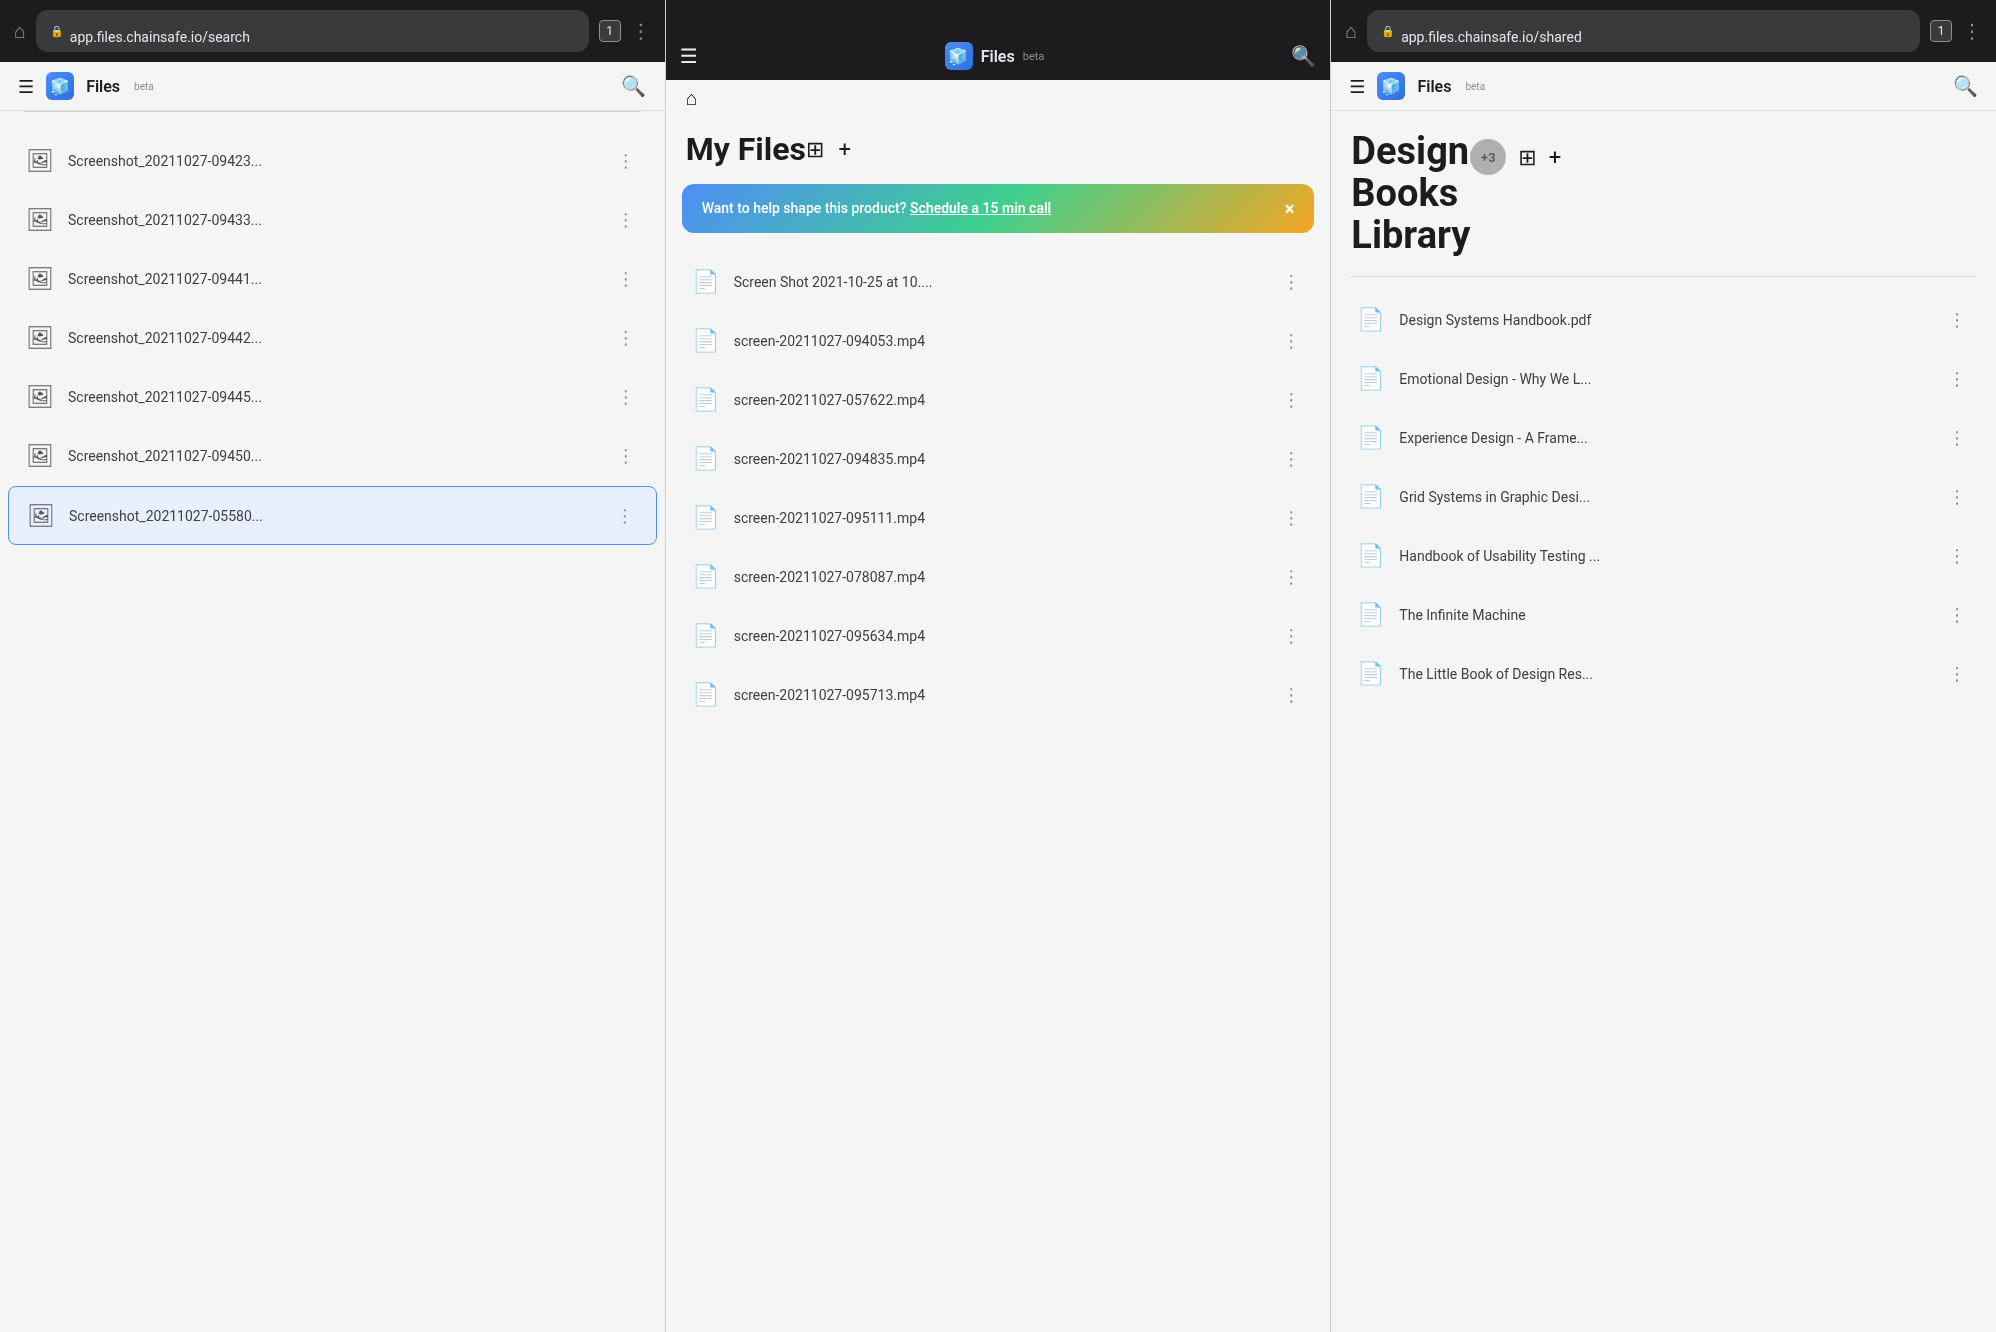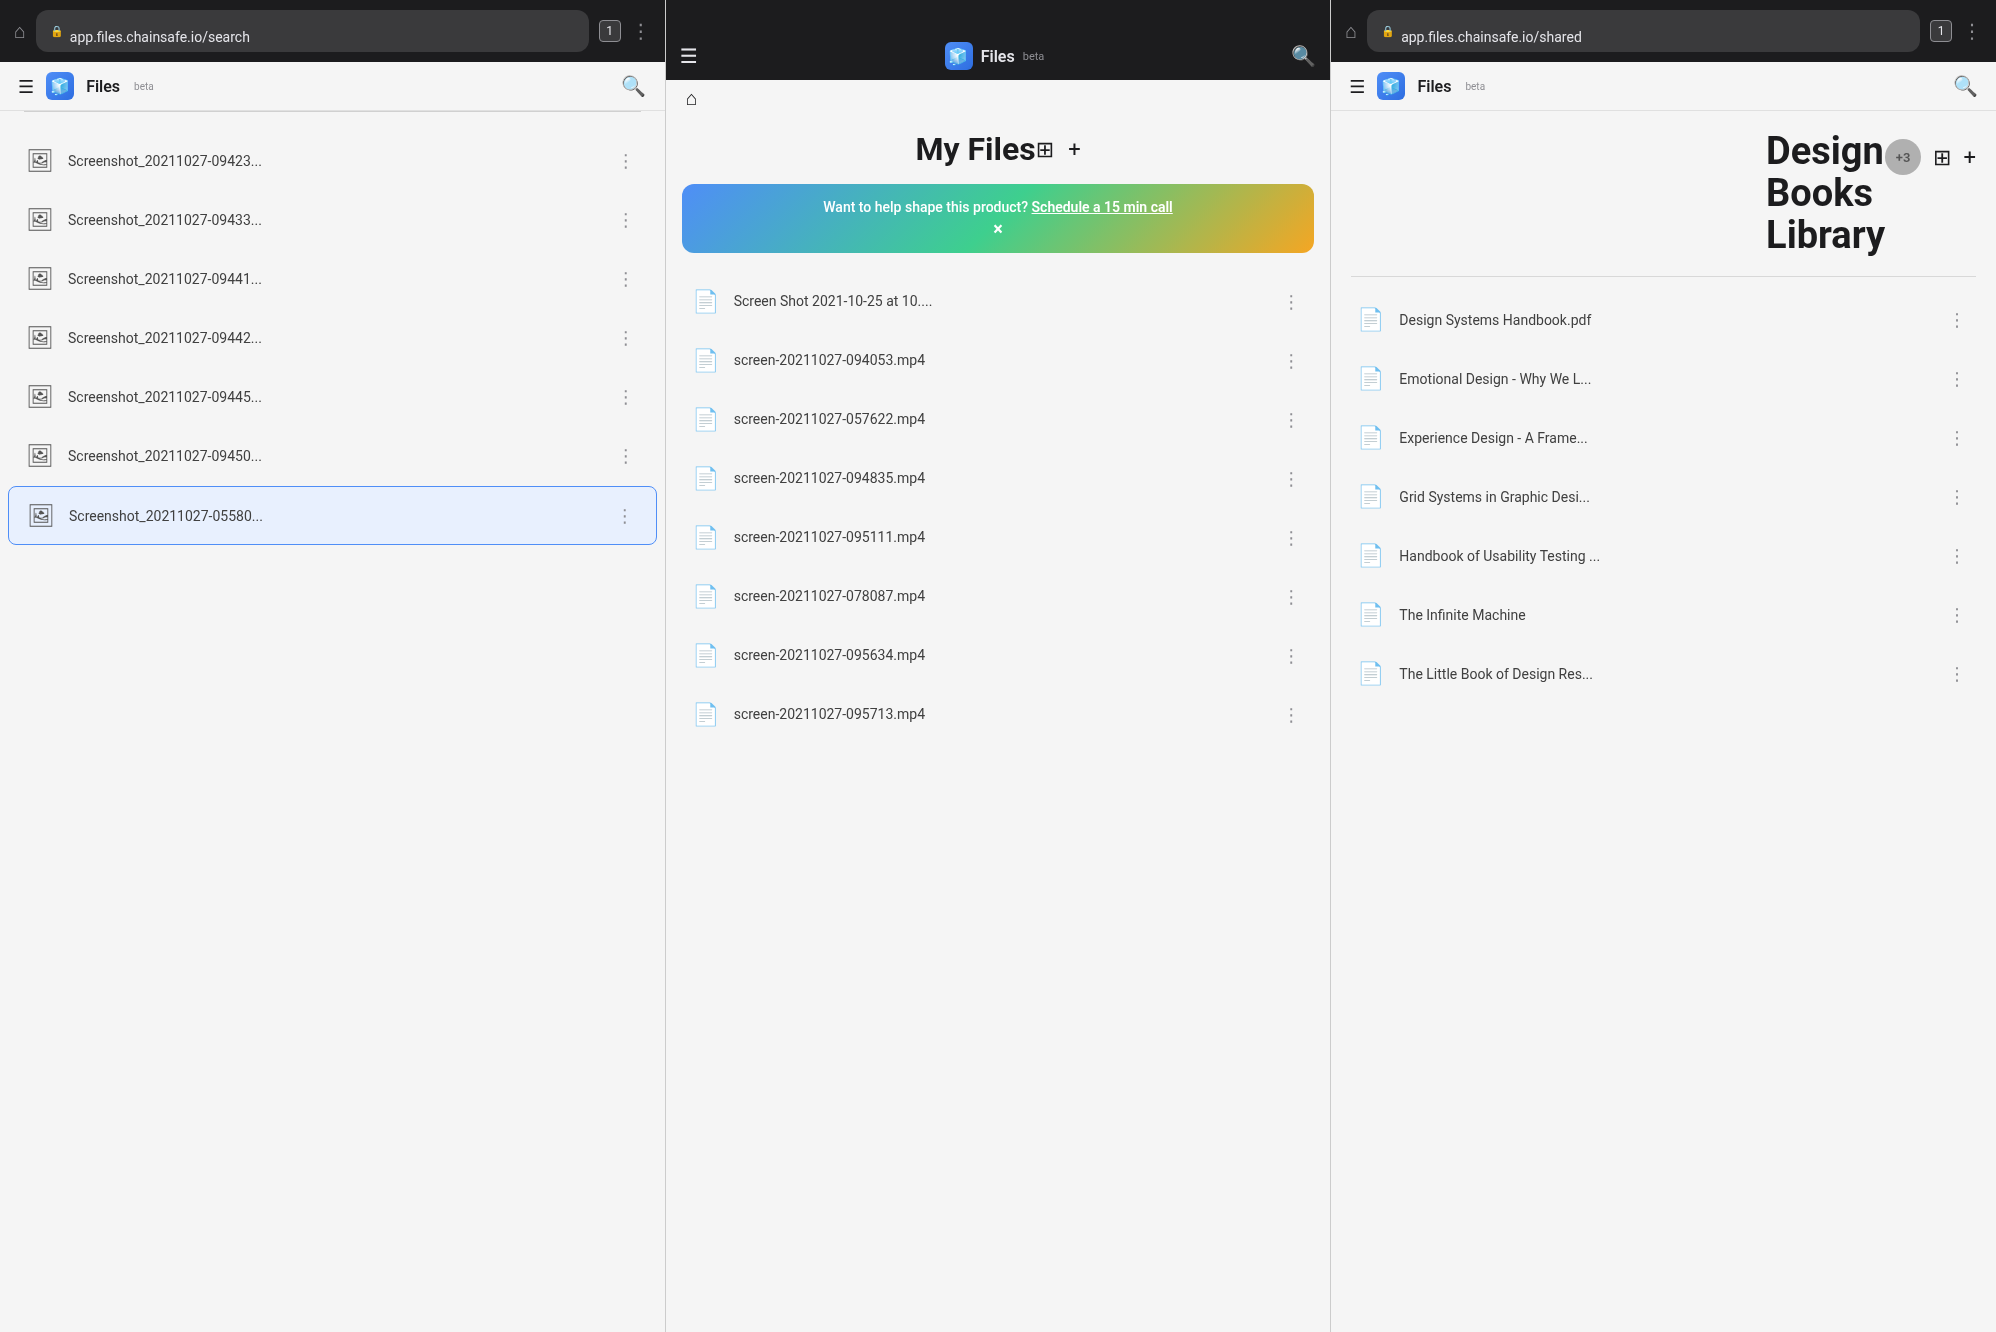--- a/index.html
+++ b/index.html
@@ -184,21 +184,21 @@
       color: #8e8e93;
       cursor: pointer;
       padding: 4px;
     }
 
     
     .my-files-header {
       padding: 16px 20px 6px;
       display: flex;
       align-items: center;
-      justify-content: center;
+      justify-content: flex-start;
     }
     .my-files-title {
       font-size: 32px;
       font-weight: 700;
       color: #1c1c1e;
     }
     .header-actions {
       display: flex;
       align-items: center;
       gap: 14px;
@@ -215,26 +215,25 @@
       font-size: 20px;
       color: #1c1c1e;
       cursor: pointer;
     }
 
     
     .promo-banner {
       margin: 10px 16px;
       background: linear-gradient(135deg, #4f8ef7 0%, #3ecf8e 50%, #f5a623 100%);
       border-radius: 12px;
-      padding: 14px 32px;
+      padding: 14px 20px;
       display: flex;
       align-items: center;
       justify-content: space-between;
       position: relative;
-      flex-direction: column;
     }
     .banner-text {
       color: #fff;
       font-size: 14px;
       font-weight: 500;
       max-width: 80%;
       line-height: 1.4;
     }
     .banner-close {
       color: #fff;
@@ -473,21 +472,21 @@
       <span class="hamburger-icon">☰</span>
       <div class="app-logo">🧊</div>
       <span class="app-title">Files</span>
         <span class="app-beta">beta</span>
     </div>
     <span class="search-icon-btn">🔍</span>
   </div>
 
   <div class="page-content">
     <div class="library-header">
-      <div style="display:flex;align-items:flex-start;justify-content:flex-end;">
+      <div style="display:flex;align-items:flex-start;justify-content:flex-start;">
         <div class="library-title">
           <div>Design</div>
           <div>Books</div>
           <div>Library</div>
         </div>
         <div class="library-actions">
           <div class="avatar-count">+3</div>
           <span class="grid-icon">⊞</span>
           <span class="plus-icon">+</span>
         </div>

